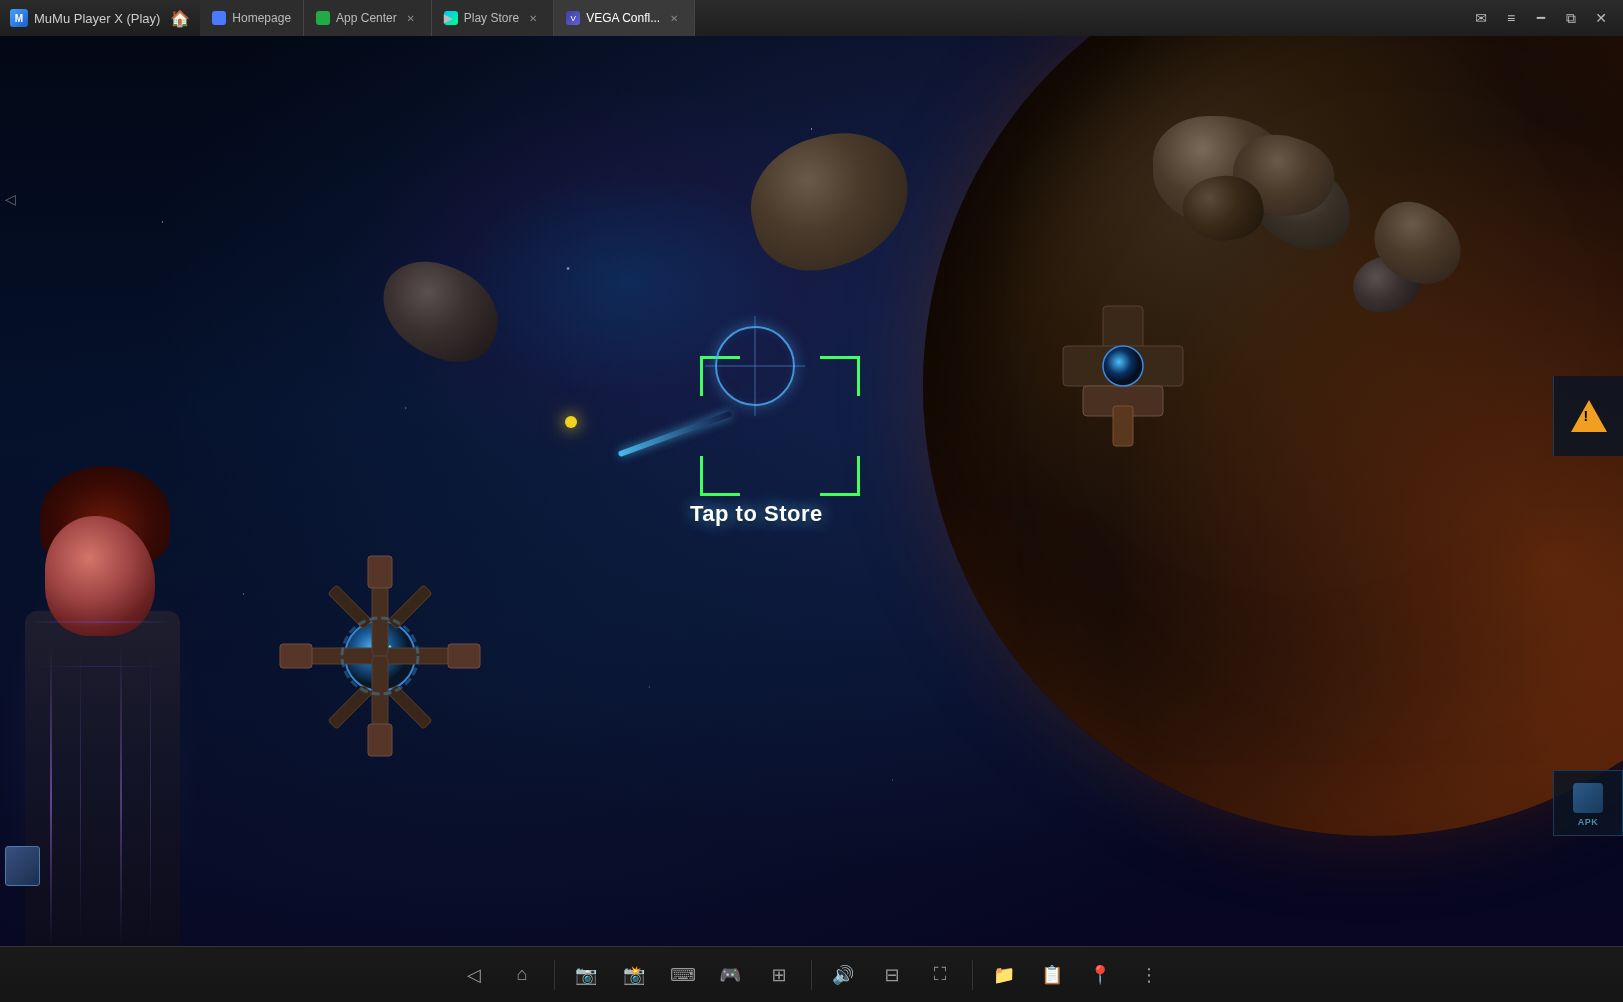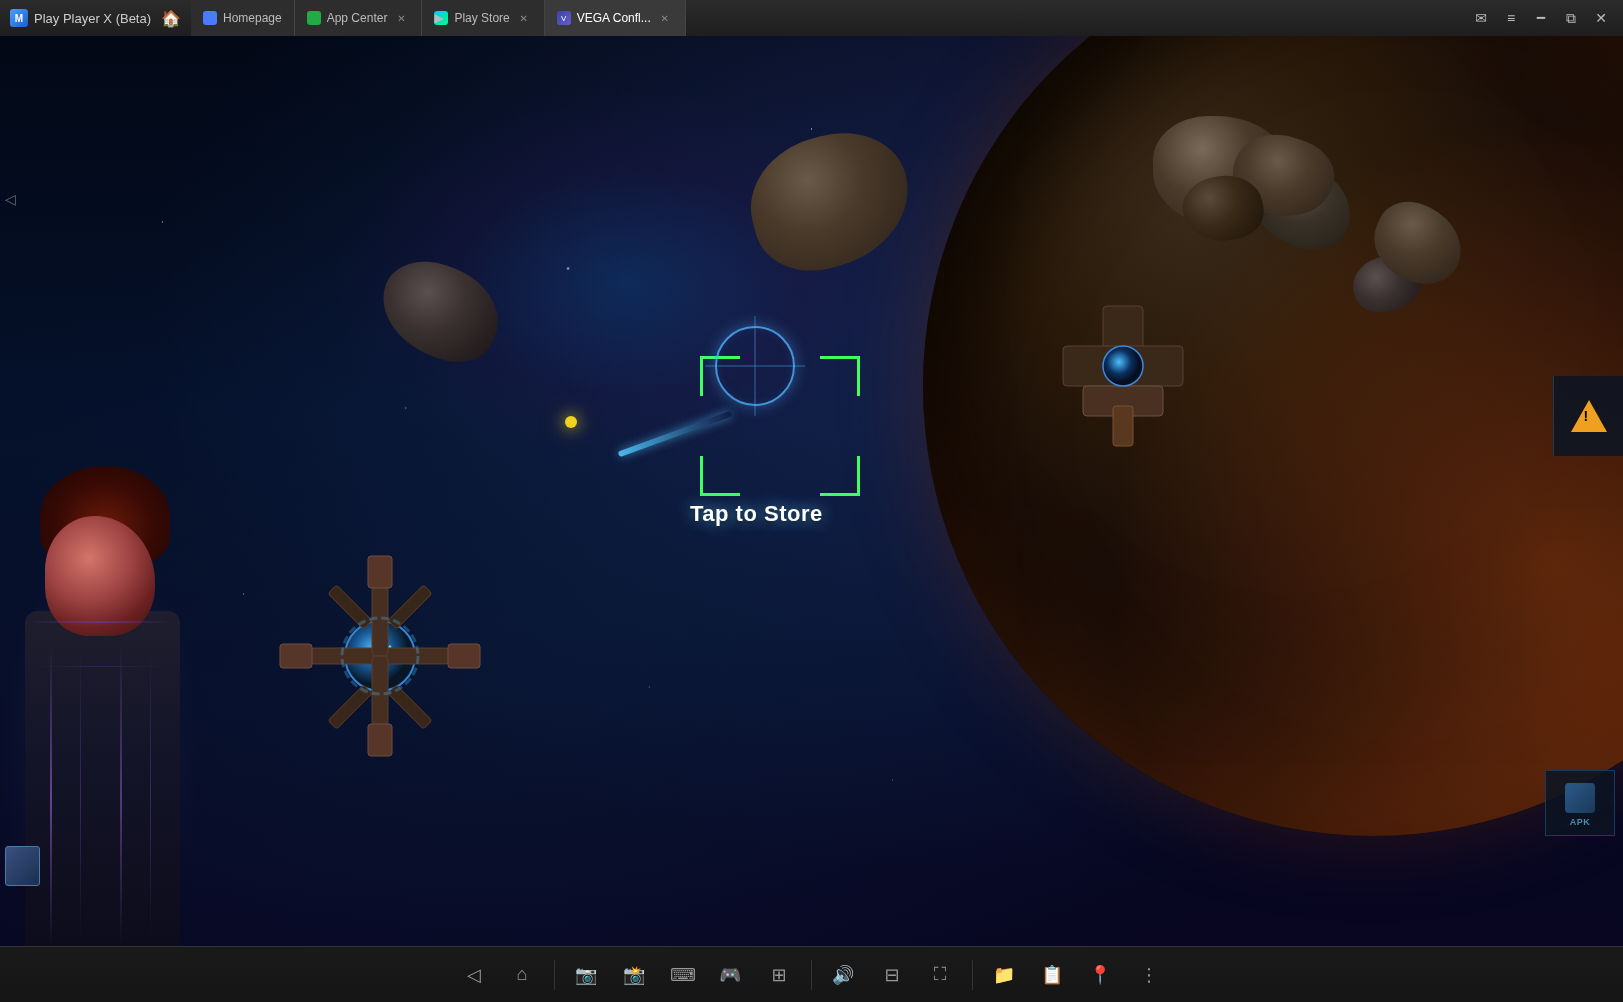--- a/index.html
+++ b/index.html
@@ -417,21 +417,21 @@
       top: 8px;
       left: -5px;
       color: #000;
       font-size: 14px;
       font-weight: bold;
     }
 
     
     #corner-panel {
       position: absolute;
-      right: 8px;
+      right: 0;
       bottom: 130px;
       width: 70px;
       background: rgba(10,20,35,0.85);
       border: 1px solid #1a3a5a;
       z-index: 50;
       display: flex;
       flex-direction: column;
       align-items: center;
       padding: 8px;
     }
@@ -566,21 +566,21 @@
       z-index: 50;
     }
 
   </style>
 </head>
 <body>
 
 <div id="titlebar">
   <div id="titlebar-logo">
     <div class="app-icon">M</div>
-    <span>Play Player X (Beta)</span>
+    <span>MuMu Player X (Play)</span>
     <span style="font-size:16px; color:#888; margin-left:4px;">🏠</span>
   </div>
 
   <div id="tabs-container">
 
     <div class="tab">
       <div class="tab-favicon tab-icon-homepage"></div>
       <span>Homepage</span>
     </div>
 

